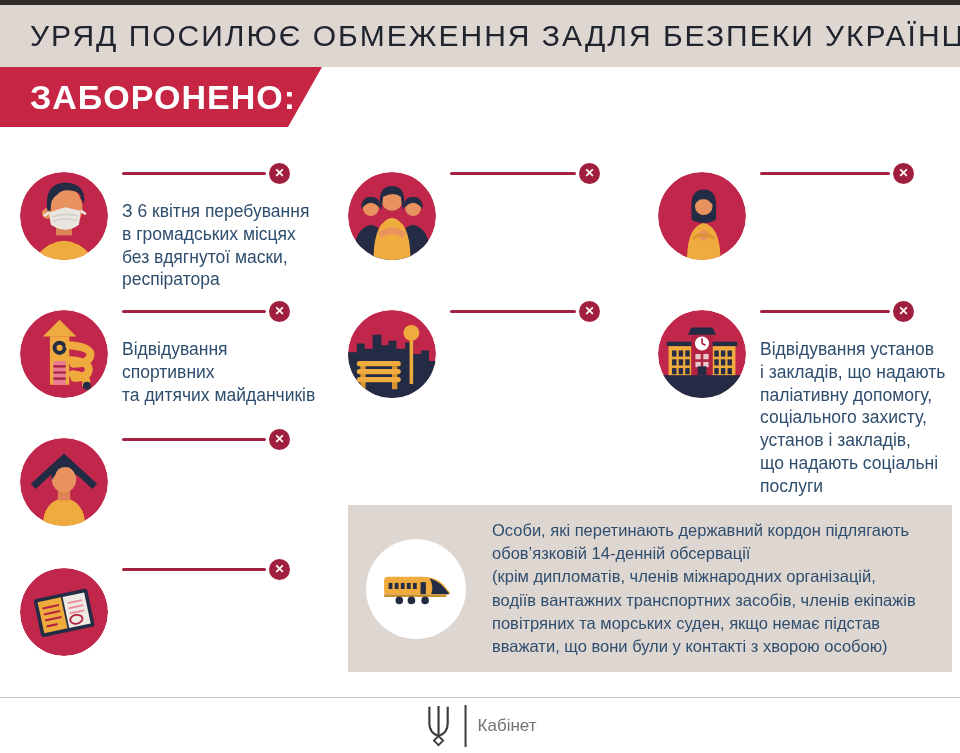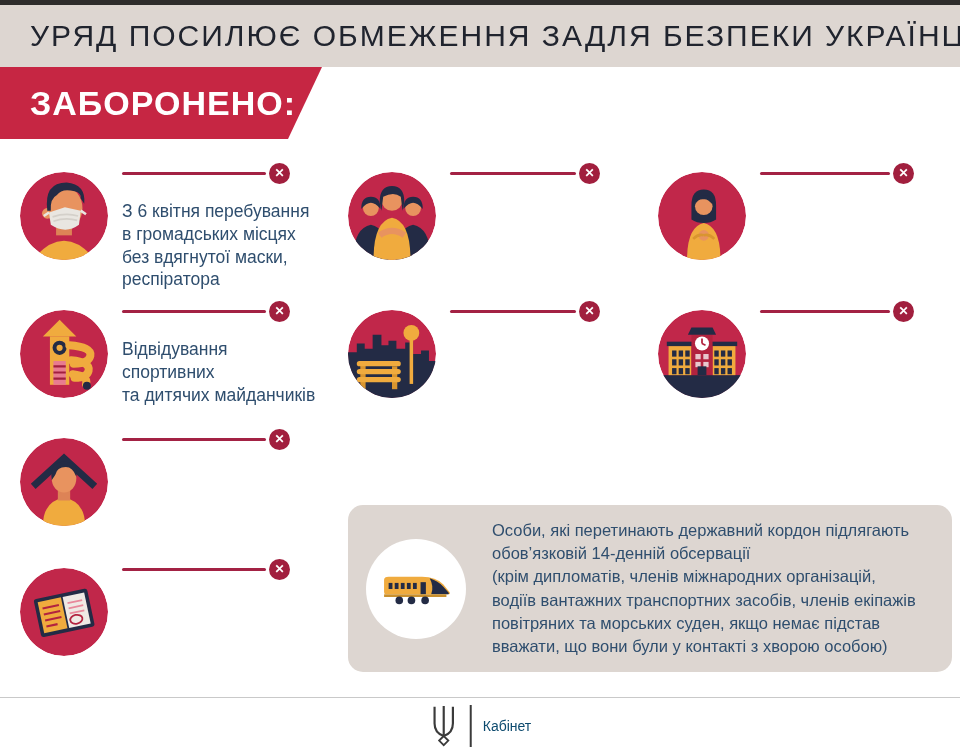--- a/index.html
+++ b/index.html
@@ -10,21 +10,21 @@
   .top-strip { position:absolute; top:0; left:0; width:100%; height:5px; background:#2e2c2b; }
   .header {
     position:absolute; top:5px; left:0; width:100%; height:62px;
     background:#ddd6d1; display:flex; align-items:center;
   }
   .header h1 {
     margin:0 0 0 30px; font-size:30px; font-weight:500;
     letter-spacing:2px; color:#20242e; white-space:nowrap;
   }
   .banner {
-    position:absolute; top:67px; left:0; width:322px; height:72px;
+    position:absolute; top:67px; left:0; width:322px; height:60px;
     background:#c62643;
     clip-path:polygon(0 0, 100% 0, calc(100% - 34px) 100%, 0 100%);
     display:flex; align-items:center;
   }
   .banner span {
     color:#ffffff; font-weight:bold; font-size:34px;
     margin-left:30px; letter-spacing:1px;
   }
   .item { position:absolute; display:flex; }
   .icon-circle { width:88px; height:88px; margin-top:10px; flex:none; }
@@ -36,39 +36,39 @@
     width:21px; height:21px; border-radius:50%; background:#a11f3e;
     color:#ffffff; display:flex; align-items:center; justify-content:center;
     font-size:12px; font-weight:bold; margin-left:3px; flex:none;
   }
   .item-text {
     margin:16px 0 0; font-size:17.5px; line-height:1.3;
     color:#2f4e6e; white-space:pre-line;
   }
   .note-box {
     position:absolute; left:348px; top:505px; width:604px; height:167px;
-    background:#ddd6d1; border-radius:15px; display:flex; align-items:center;
+    background:#ddd6d1; border-radius:0; display:flex; align-items:center;
   }
   .note-icon {
     width:100px; height:100px; background:#ffffff; border-radius:50%;
     margin-left:18px; flex:none; display:flex; align-items:center; justify-content:center;
   }
   .note-icon svg { width:76px; height:76px; }
   .note-text {
     margin:0 0 0 26px; font-size:16.5px; line-height:1.4;
     color:#2f4e6e; white-space:pre-line;
   }
   .footer-line { position:absolute; left:0; top:697px; width:100%; height:1px; background:#c9c9c9; }
   .footer-logo {
     position:absolute; top:704px; left:50%; transform:translateX(-50%);
     display:flex; align-items:center;
   }
   .trident { width:30px; height:44px; }
   .logo-divider { width:2px; height:42px; background:#3b3b3b; margin:0 11px; }
-  .logo-text { font-size:14px; color:#0c4a6e; line-height:1.3; }
+  .logo-text { font-size:17px; color:#737373; line-height:1.3; }
   .logo-text .l2 { font-weight:bold; }
 </style>
 </head>
 <body>
 
 <div class="canvas">
   <div class="top-strip"></div>
 
   <header class="header">
     <h1>УРЯД ПОСИЛЮЄ ОБМЕЖЕННЯ ЗАДЛЯ БЕЗПЕКИ УКРАЇНЦІВ</h1>
@@ -277,20 +277,27 @@
             <rect x="51.5" y="59" width="6" height="6" fill="#e8c7cd"></rect>
           <rect x="45" y="64" width="10" height="10" fill="#232b45"></rect>
         </g>
       </svg>
     </div>
     <div class="item-body">
       <div class="rule-row" style="width:154px;">
         <span class="rule-line"></span>
         <span class="x-badge">✕</span>
       </div>
+      <p class="item-text">Відвідування установ
+і закладів, що надають
+паліативну допомогу,
+соціального захисту,
+установ і закладів,
+що надають соціальні
+послуги</p>
     </div>
   </div>
 
   <div class="item" style="left:20px; top:428px;">
     <div class="icon-circle">
       <svg viewBox="0 0 100 100">
         <defs>
             <clipPath id="c6">
               <circle cx="50" cy="50" r="50"></circle>
             </clipPath>

